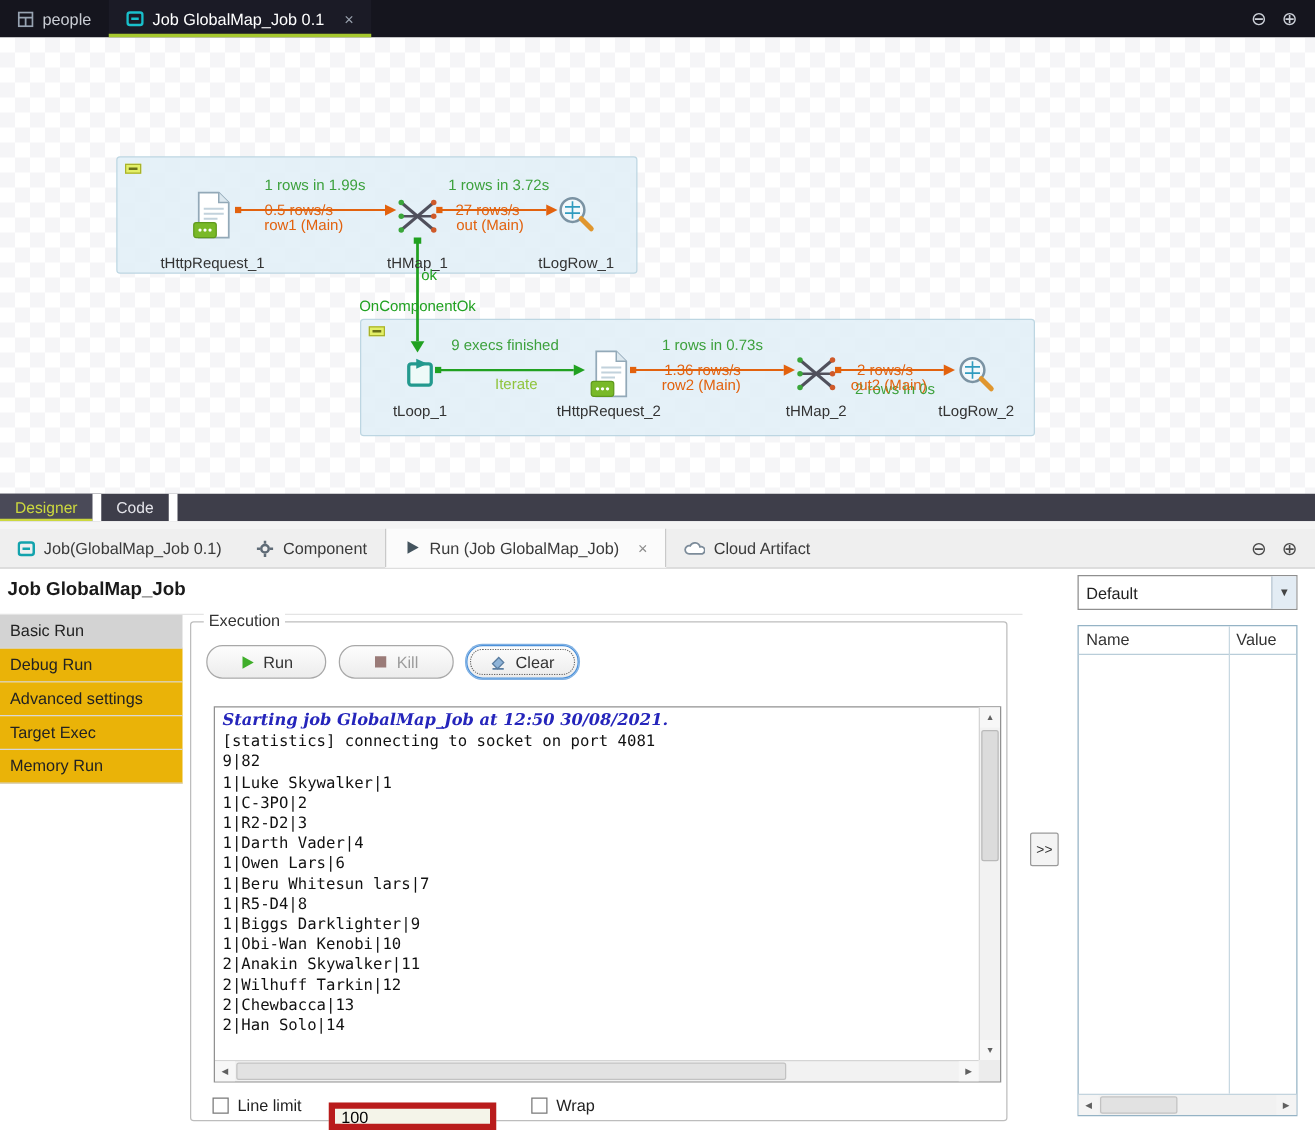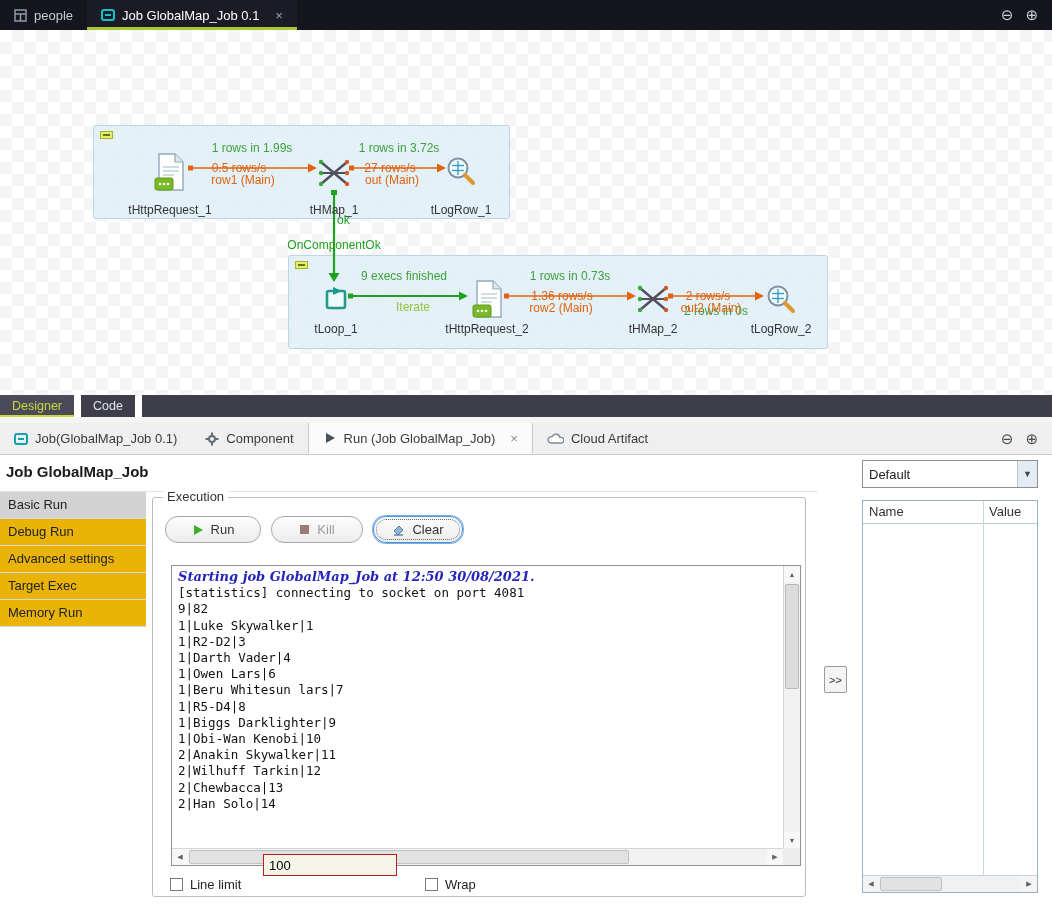--- a/index.html
+++ b/index.html
@@ -70,21 +70,21 @@
 
   .vscroll { position:absolute; top:0; right:0; bottom:17px; width:17px; background:#f2f2f2; border-left:1px solid #d5d5d5; }
   .hscroll { position:absolute; left:0; right:17px; bottom:0; height:17px; background:#f2f2f2; border-top:1px solid #d5d5d5; }
   .scorner { position:absolute; right:0; bottom:0; width:17px; height:17px; background:#ececec; }
   .sbtn { position:absolute; width:16px; height:16px; display:flex; align-items:center; justify-content:center; font-size:7px; color:#606060; background:#f7f7f7; }
   .vthumb { position:absolute; left:1px; top:18px; width:14px; height:105px; background:#dcdcdc; border:1px solid #b9b9b9; border-radius:2px; }
   .hthumb { position:absolute; top:1px; left:17px; height:14px; background:#e2e2e2; border:1px solid #c2c2c2; border-radius:2px; }
 
   .checkbox { position:absolute; width:13px; height:13px; border:1px solid #787878; background:#fff; }
   .ctl-label { position:absolute; font-size:13px; color:#222; }
-  .limit-input { position:absolute; left:110px; top:356px; width:134px; height:22px; border:1px solid #b91c1c; background:#f4f4e9; font-size:13px; padding-left:5px; font-family:"Liberation Sans",sans-serif; }
+  .limit-input { position:absolute; left:110px; top:384px; width:134px; height:22px; border:5px solid #b91c1c; background:#f4f4e9; font-size:13px; padding-left:5px; font-family:"Liberation Sans",sans-serif; }
 
   .expand-btn { position:absolute; left:824px; top:211px; width:23px; height:27px; background:#f4f4f4; border:1px solid #9a9a9a; border-radius:2px; font-size:11px; color:#333; display:flex; align-items:center; justify-content:center; }
 
   .context-panel { position:absolute; left:862px; top:5px; width:176px; height:433px; }
   .combo { position:absolute; left:0; top:0; width:176px; height:28px; border:1px solid #8f8f8f; background:#fff; display:flex; align-items:center; }
   .combo-text { flex:1; padding-left:6px; font-size:13px; color:#222; }
   .combo-arrow { width:20px; height:100%; background:#e3ecf4; border-left:1px solid #b9c6d2; display:flex; align-items:center; justify-content:center; font-size:9px; color:#444; }
   .ctx-table { position:absolute; left:0; top:40px; width:176px; height:393px; border:1px solid #95b3c5; background:#fff; }
   .ctx-head { position:absolute; left:0; top:0; right:0; height:23px; border-bottom:1px solid #b9cdd9; }
   .ctx-col-divider { position:absolute; left:120px; top:0; bottom:17px; width:1px; background:#c8d8e1; }
@@ -335,20 +335,21 @@
           </svg>
         <span>Clear</span>
       </button>
 
       <div class="console">
         <div class="console-text">
           <div>Starting job GlobalMap_Job at 12:50 30/08/2021.</div>
           <div>[statistics] connecting to socket on port 4081</div>
           <div>9|82</div>
           <div>1|Luke Skywalker|1</div>
+          <div>1|C-3PO|2</div>
           <div>1|R2-D2|3</div>
           <div>1|Darth Vader|4</div>
           <div>1|Owen Lars|6</div>
           <div>1|Beru Whitesun lars|7</div>
           <div>1|R5-D4|8</div>
           <div>1|Biggs Darklighter|9</div>
           <div>1|Obi-Wan Kenobi|10</div>
           <div>2|Anakin Skywalker|11</div>
           <div>2|Wilhuff Tarkin|12</div>
           <div>2|Chewbacca|13</div>

